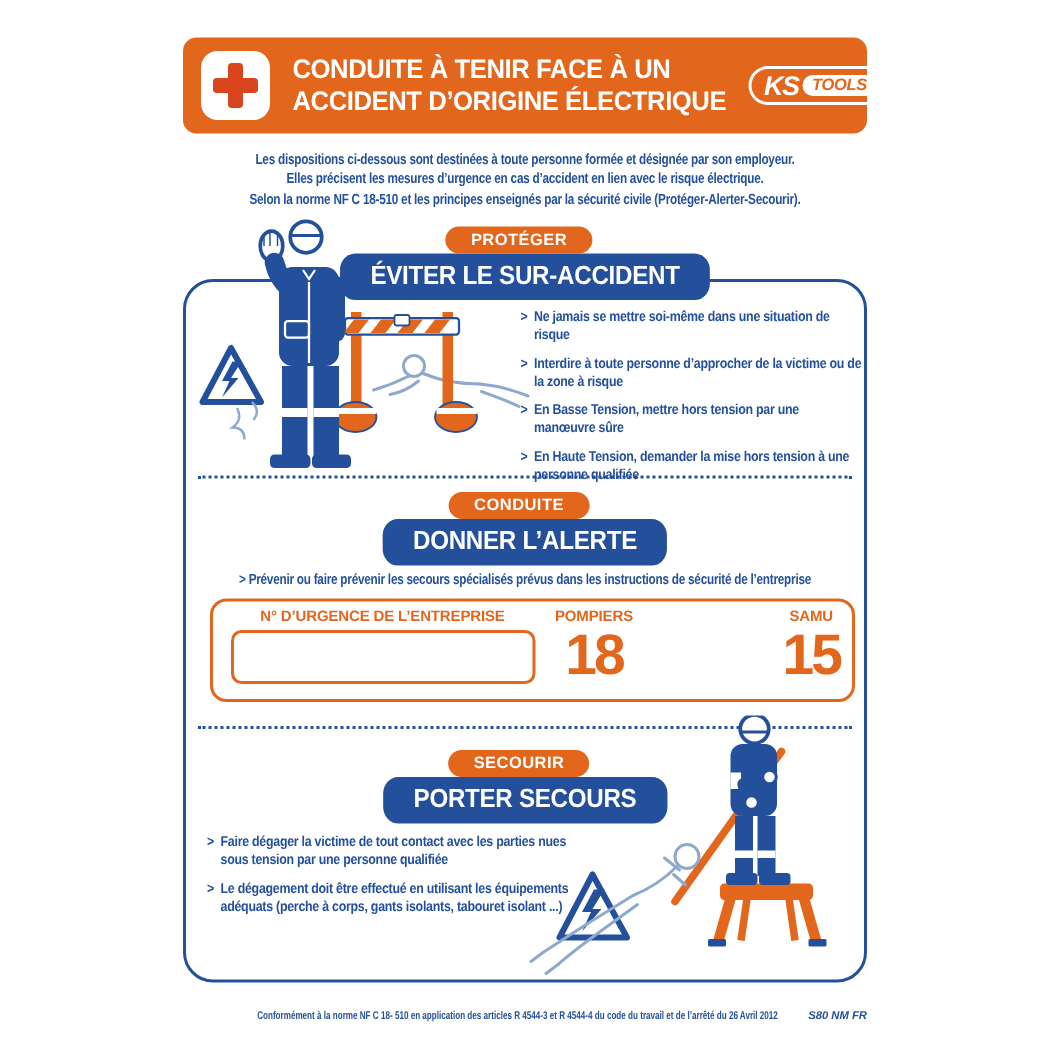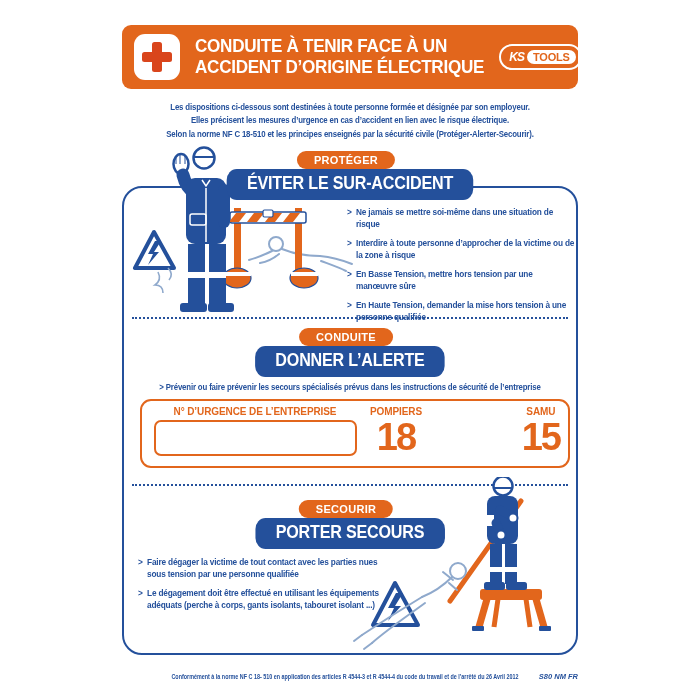--- a/index.html
+++ b/index.html
@@ -8,22 +8,22 @@
 
   
   .header{position:absolute;left:122px;top:25px;width:456px;height:64px;background:#e2661c;
           border-radius:9px;display:flex;align-items:center;padding:0 12px;box-sizing:border-box;z-index:5;}
   .cross-box{width:46px;height:46px;background:#fff;border-radius:11px;display:flex;
              align-items:center;justify-content:center;flex:0 0 auto;}
   .header-title{margin-left:15px;color:#fff;font-weight:bold;font-size:18px;line-height:21px;
                 letter-spacing:-.3px;white-space:nowrap;transform:scaleX(.95);transform-origin:left center;}
   .logo{margin-left:auto;border:2px solid #fff;border-radius:14px;height:22px;display:flex;
         align-items:center;padding:0 4px 0 8px;gap:3px;flex:0 0 auto;}
-  .logo-ks{color:#fff;font-weight:bold;font-style:italic;font-size:12px;letter-spacing:-1px;}
-  .logo-tools{background:#fff;color:#e2661c;font-weight:bold;font-size:11px;
+  .logo-ks{color:#fff;font-weight:bold;font-style:italic;font-size:18px;letter-spacing:-1px;}
+  .logo-tools{background:#fff;color:#e2661c;font-weight:bold;font-style:italic;font-size:11px;
               border-radius:9px;padding:1px 6px;letter-spacing:-.2px;}
 
   
   .intro{position:absolute;left:65px;top:100px;width:570px;text-align:center;color:#24509b;
          font-size:9.8px;font-weight:bold;line-height:13.4px;letter-spacing:-.2px;
          transform:scaleX(.8);transform-origin:center top;}
 
   
   .frame{position:absolute;left:122px;top:186px;width:456px;height:469px;border:2.5px solid #24509b;
          border-radius:20px;box-sizing:border-box;background:#fff;z-index:1;}

